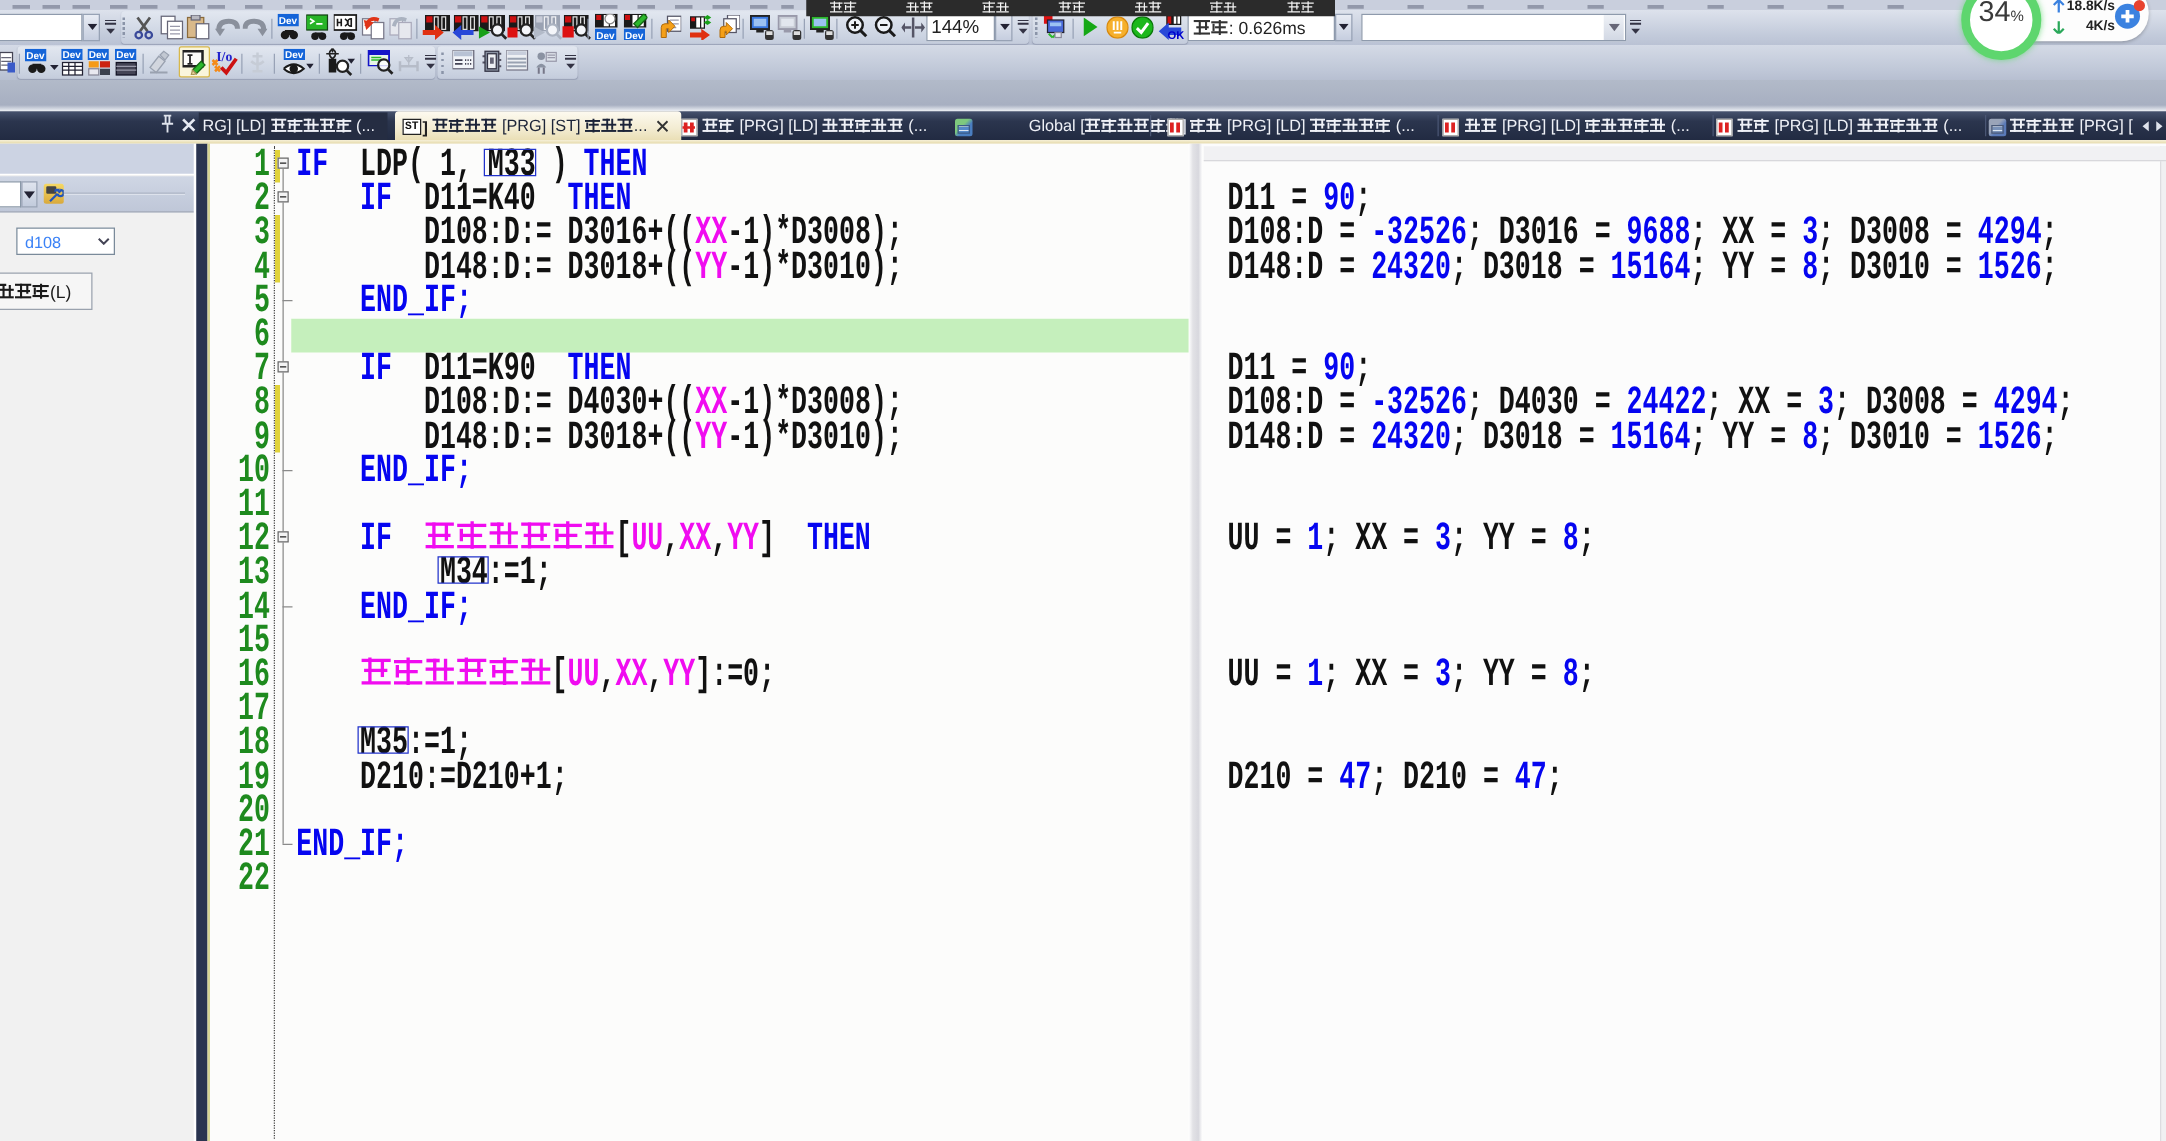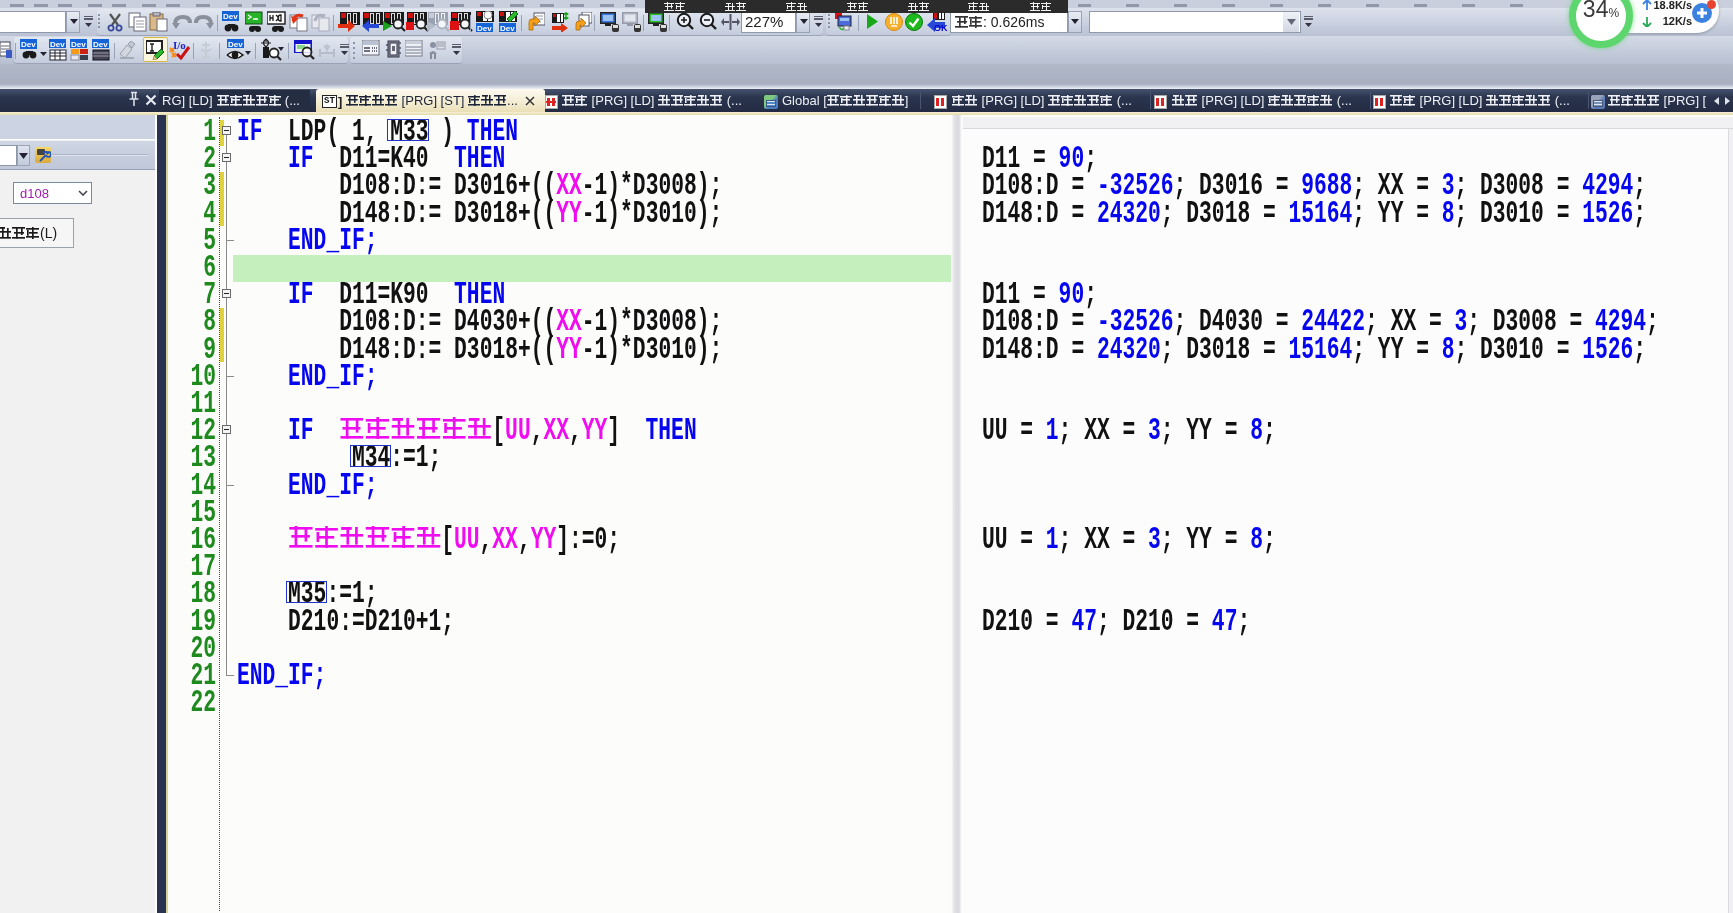--- a/index.html
+++ b/index.html
@@ -157,21 +157,21 @@
 <svg class="abs" style="left:525px;top:96px" width="10" height="10" viewBox="0 0 10 10">
       <path d="M1 1 L9 9 M9 1 L1 9" stroke="#333" stroke-width="1.5"></path>
     </svg>
 <div class="abs tico" style="left:545px;top:95px;width:13px;height:14px;background:#fff;border:1px solid #aaa"></div>
 <div class="abs" style="left:547px;top:98px;width:3px;height:8px;background:#d22"></div>
 <div class="abs" style="left:552px;top:98px;width:3px;height:8px;background:#d22"></div>
 <div class="abs" style="left:546px;top:101px;width:10px;height:2px;background:#d22"></div>
 <div class="tx" style="position:absolute;left:562px;top:93px;font-size:13px;color:#eef0f6;white-space:pre"><i class="u"></i><i class="u u2"></i> [PRG] [LD] <i class="u u3"></i><i class="u"></i><i class="u u2"></i><i class="u u3"></i><i class="u"></i> (...</div>
 <div class="abs" style="left:764px;top:95px;width:14px;height:14px;background:linear-gradient(135deg,#7ec97e 40%,#4a7ec0 60%);border-radius:2px"></div>
 <div class="abs" style="left:766px;top:100px;width:10px;height:7px;background:repeating-linear-gradient(#dce6f2 0 1px,#5588c8 1px 3px);border:1px solid #3a5a88"></div>
-<div class="tx" style="position:absolute;left:782px;top:93px;font-size:13px;color:#eef0f6;white-space:pre">Global [<i class="u"></i><i class="u u2"></i><i class="u u3"></i><i class="u"></i><i class="u u2"></i><i class="u u3"></i>]</div>
+<div class="tx" style="position:absolute;left:823px;top:93px;font-size:13px;color:#eef0f6;white-space:pre">Global [<i class="u"></i><i class="u u2"></i><i class="u u3"></i><i class="u"></i><i class="u u2"></i><i class="u u3"></i>]</div>
 <div class="abs" style="left:920px;top:92px;width:1px;height:17px;background:#4a5674"></div>
 <div class="abs tico" style="left:934px;top:95px;width:13px;height:14px;background:#fff;border:1px solid #aaa"></div>
 <div class="abs" style="left:936px;top:98px;width:3px;height:8px;background:#d22"></div>
 <div class="abs" style="left:941px;top:98px;width:3px;height:8px;background:#d22"></div>
 <div class="tx" style="position:absolute;left:952px;top:93px;font-size:13px;color:#eef0f6;white-space:pre"><i class="u u2"></i><i class="u u3"></i> [PRG] [LD] <i class="u"></i><i class="u u2"></i><i class="u u3"></i><i class="u"></i><i class="u u2"></i> (...</div>
 <div class="abs" style="left:1150px;top:92px;width:1px;height:17px;background:#4a5674"></div>
 <div class="abs tico" style="left:1154px;top:95px;width:13px;height:14px;background:#fff;border:1px solid #aaa"></div>
 <div class="abs" style="left:1156px;top:98px;width:3px;height:8px;background:#d22"></div>
 <div class="abs" style="left:1161px;top:98px;width:3px;height:8px;background:#d22"></div>
 <div class="tx" style="position:absolute;left:1172px;top:93px;font-size:13px;color:#eef0f6;white-space:pre"><i class="u u3"></i><i class="u"></i> [PRG] [LD] <i class="u u2"></i><i class="u u3"></i><i class="u"></i><i class="u u2"></i><i class="u u3"></i> (...</div>
@@ -193,21 +193,21 @@
 <svg class="abs" style="left:19px;top:153px" width="9" height="6" viewBox="0 0 9 6">
       <path d="M0 0 h9 L4.5 6 Z" fill="#223"></path>
     </svg>
 <div class="abs" style="left:48px;top:154px;width:100px;height:1px;background:#aeb6c6;box-shadow:0 1px 0 #dde2ec"></div>
 <div class="abs" style="left:35px;top:147px;width:16px;height:16px;background:linear-gradient(#f5d864,#d9a93c);border-radius:2px"></div>
 <div class="abs" style="left:37px;top:149px;width:8px;height:6px;background:#444;border-radius:1px"></div>
 <svg class="abs" style="left:38px;top:151px" width="13" height="12" viewBox="0 0 13 12">
       <path d="M2 10 L8 4 M8 4 a2.5 2.5 0 1 0 3 -3 l-1.5 1.5 -1.5 -1.5 1.5 -1.5 a2.5 2.5 0 0 0 -3 3" stroke="#2255bb" stroke-width="1.8" fill="none"></path>
     </svg>
 <div class="abs" style="left:13px;top:182px;width:79px;height:22px;background:#fff;border:1px solid #7a8a9a"></div>
-<div class="abs" style="left:20px;top:186px;font-size:13px;color:#a21caf;font-family:'Liberation Sans'">d108</div>
+<div class="abs" style="left:20px;top:186px;font-size:13px;color:#3b82f6;font-family:'Liberation Sans'">d108</div>
 <svg class="abs" style="left:78px;top:190px" width="10" height="6" viewBox="0 0 10 6">
       <path d="M1 1 L5 5 L9 1" stroke="#445" stroke-width="1.6" fill="none"></path>
     </svg>
 <div class="abs" style="left:-14px;top:218px;width:88px;height:30px;background:#f6f6f6;border:1px solid #9aa2ae"></div>
 <div class="abs" style="left:-2px;top:225px;font-size:14px;color:#1a1a1a;white-space:pre"><i class="u u3"></i><i class="u"></i><i class="u u2"></i>(L)</div>
 <div class="abs" style="left:0;top:11px;width:66px;height:22px;background:#fff;border:1px solid #8e9aac;border-left:none"></div>
 <div class="abs" style="left:66px;top:11px;width:14px;height:22px;background:linear-gradient(#e8ecf4,#c6cedf);border:1px solid #97a2b5"></div>
 <svg class="abs" style="left:70px;top:19px" width="8" height="5" viewBox="0 0 8 5">
       <path d="M0 0 h8 L4 5 Z" fill="#223"></path>
     </svg>
@@ -424,21 +424,21 @@
 <svg class="abs" style="left:699px;top:12px" width="19" height="20" viewBox="0 0 19 20">
       <circle cx="8" cy="8" r="6.2" fill="#eef2f8" stroke="#1a1a1a" stroke-width="2"></circle>
       <path d="M5 8 h6" stroke="#1a1a1a" stroke-width="1.6"></path>
       <path d="M12.5 12.5 L17 17" stroke="#1a1a1a" stroke-width="2.4"></path>
     </svg>
 <svg class="abs" style="left:721px;top:13px" width="19" height="18" viewBox="0 0 19 18">
       <path d="M9.5 1 v16" stroke="#556" stroke-width="2"></path>
       <path d="M8 8 h-5 v-3 l-3 4 3 4 v-3 h5 z M11 8 h5 v-3 l3 4 -3 4 v-3 h-5 z" fill="#556"></path>
     </svg>
 <div class="abs" style="left:741px;top:11px;width:55px;height:22px;background:#fff;border:1px solid #8e9aac"></div>
-<div class="abs" style="left:745px;top:13px;font-size:15px;color:#222;font-family:'Liberation Sans'">227%</div>
+<div class="abs" style="left:745px;top:13px;font-size:15px;color:#222;font-family:'Liberation Sans'">144%</div>
 <div class="abs" style="left:796px;top:11px;width:14px;height:22px;background:linear-gradient(#e8ecf4,#c6cedf);border:1px solid #97a2b5"></div>
 <svg class="abs" style="left:800px;top:19px" width="8" height="5" viewBox="0 0 8 5">
       <path d="M0 0 h8 L4 5 Z" fill="#223"></path>
     </svg>
 <svg class="abs" style="left:814px;top:16px" width="9" height="12" viewBox="0 0 9 12">
       <path d="M0 0 h9 M0 3 h9" stroke="#334" stroke-width="1.5"></path>
       <path d="M1 7 h7 L4.5 11 Z" fill="#334"></path>
     </svg>
 <div class="abs" style="left:828px;top:14px;width:2px;height:16px;background:repeating-linear-gradient(#8a94a8 0 2px,transparent 2px 4px)"></div>
 <svg class="abs" style="left:835px;top:12px" width="17" height="20" viewBox="0 0 17 20">
@@ -650,18 +650,18 @@
 <div class="abs" style="left:1600px;top:-12px;width:119px;height:45px;background:#fdfdfd;border-radius:22px;box-shadow:0 1px 3px rgba(0,0,0,.25)"></div>
 <div class="abs" style="left:1569px;top:-16px;width:64px;height:64px;border-radius:50%;background:#fff;border:7px solid #5ed66e;box-shadow:0 0 5px rgba(94,214,110,.8)"></div>
 <div class="abs" style="left:1578px;top:-4px;width:46px;text-align:center;font-size:23px;color:#3a3a3a;font-family:'Liberation Sans'">34<span style="font-size:12px">%</span></div>
 <svg class="abs" style="left:1642px;top:0px" width="10" height="11" viewBox="0 0 10 11">
       <path d="M5 0 L5 10 M1 4 L5 0 L9 4" stroke="#3b82e0" stroke-width="1.8" fill="none"></path>
     </svg>
 <svg class="abs" style="left:1642px;top:16px" width="10" height="11" viewBox="0 0 10 11">
       <path d="M5 1 L5 11 M1 7 L5 11 L9 7" stroke="#2aa85a" stroke-width="1.8" fill="none"></path>
     </svg>
 <div class="abs" style="left:1652px;top:-1px;width:40px;text-align:right;font-size:11px;font-weight:bold;color:#222">18.8K/s</div>
-<div class="abs" style="left:1652px;top:15px;width:40px;text-align:right;font-size:11px;font-weight:bold;color:#222">12K/s</div>
+<div class="abs" style="left:1652px;top:15px;width:40px;text-align:right;font-size:11px;font-weight:bold;color:#222">4K/s</div>
 <div class="abs" style="left:1692px;top:3px;width:20px;height:20px;border-radius:50%;background:#3b82e0"></div>
 <svg class="abs" style="left:1696px;top:7px" width="12" height="12" viewBox="0 0 12 12">
       <path d="M6 1 V11 M1 6 H11" stroke="#fff" stroke-width="3"></path>
     </svg>
 <div class="abs" style="left:1707px;top:0px;width:9px;height:9px;border-radius:50%;background:#e8432f"></div>
 </div>
 </body></html>

